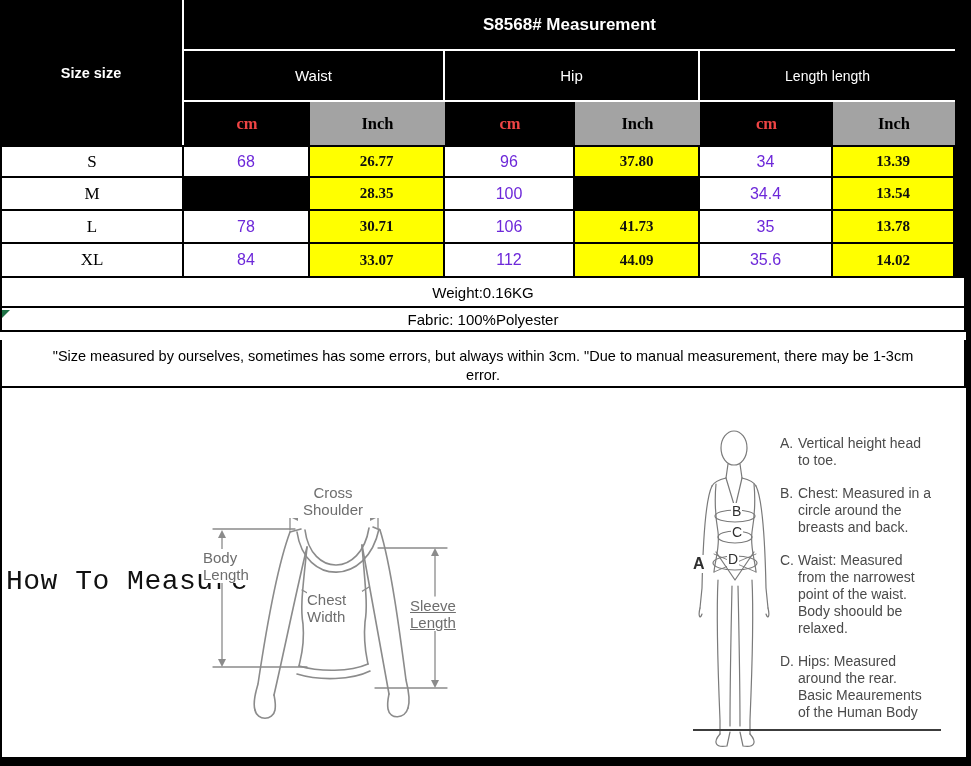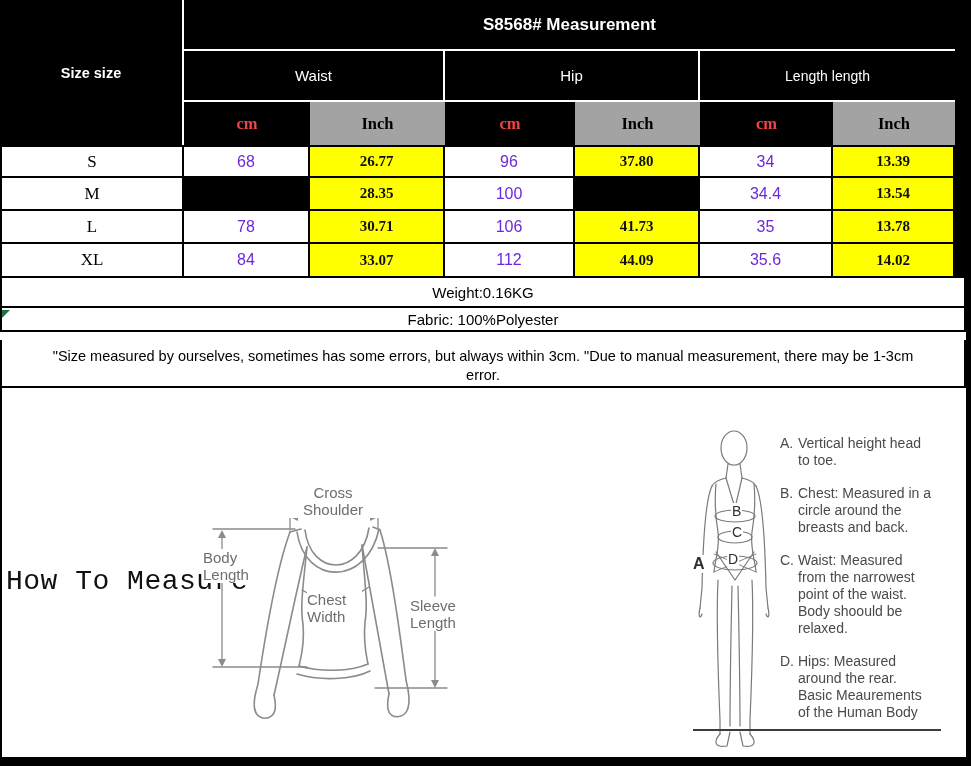--- a/index.html
+++ b/index.html
@@ -52,21 +52,21 @@
   
   #howto-heading{position:absolute;left:6px;top:566px;font-family:"Liberation Mono",monospace;
     font-size:28px;color:#111;white-space:nowrap;letter-spacing:0.5px;}
   .svg-wrap{position:absolute;}
   #garment-svg{left:195px;top:412px;width:300px;height:315px;}
   #figure-svg{left:672px;top:420px;width:125px;height:330px;}
   .diagram-label{position:absolute;font-size:15px;line-height:17px;color:#6e6e6e;background:#fff;}
   #label-cross{left:283px;top:476px;width:100px;text-align:center;margin-top:8px;}
   #label-body{left:203px;top:549px;width:52px;}
   #label-chest{left:307px;top:591px;width:55px;text-align:left;}
-  #label-sleeve{left:410px;top:597px;width:55px;}
+  #label-sleeve{left:410px;top:597px;width:55px;text-decoration:underline;}
   .fig-label{position:absolute;color:#2f2f2f;font-size:14px;background:#fff;padding:0 1px;}
   #fig-a{left:692px;top:555px;font-size:16px;font-weight:700;}
   #fig-b{left:731px;top:503px;}
   #fig-c{left:731px;top:524px;}
   #fig-d{left:727px;top:551px;}
 
   #instructions{position:absolute;left:780px;top:435px;width:155px;color:#4a4a4a;
     font-size:14px;line-height:17px;}
   .instr{display:flex;margin-bottom:16px;}
   .ikey{flex:0 0 18px;}

